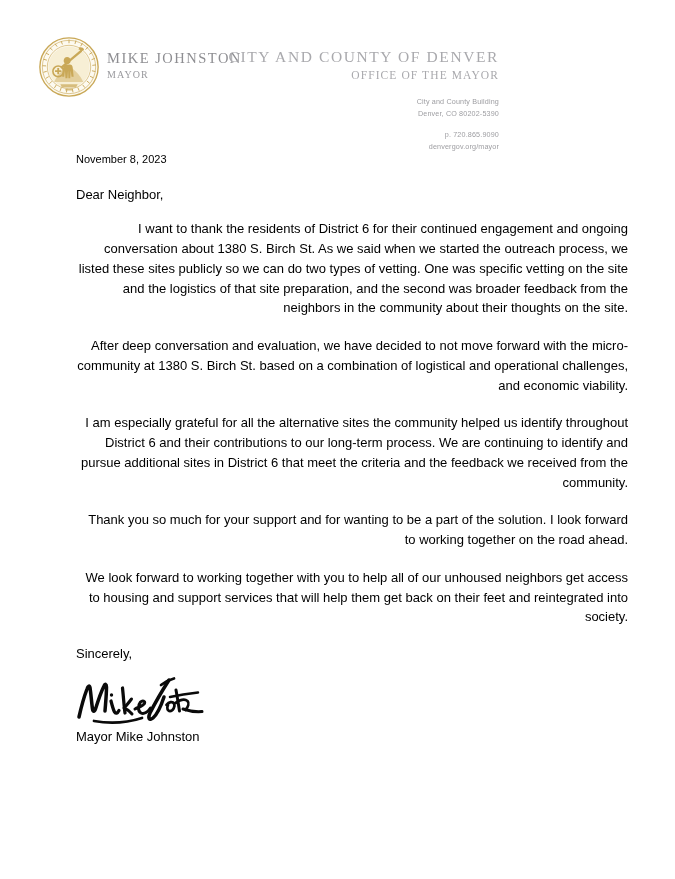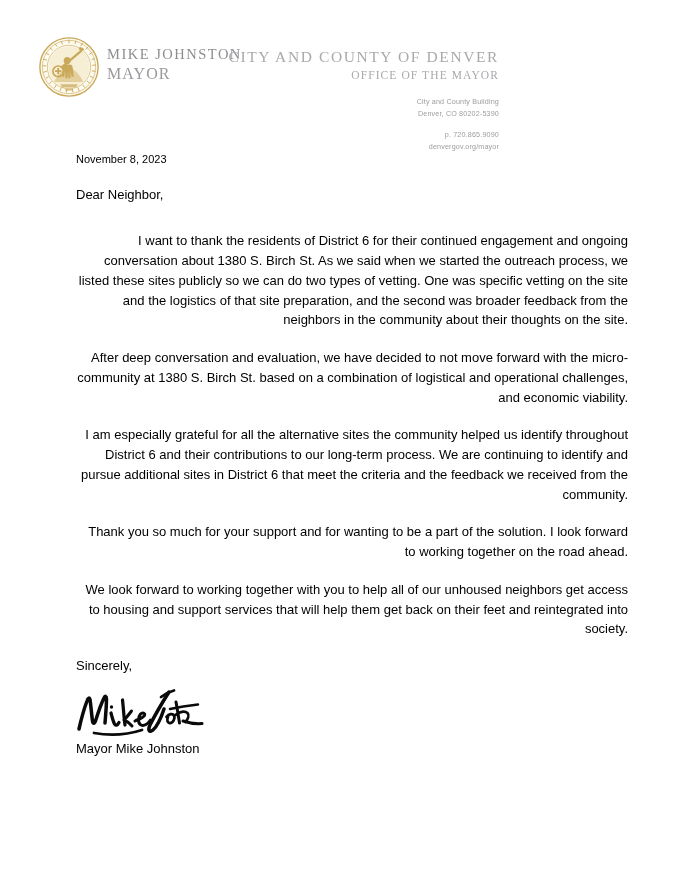--- a/index.html
+++ b/index.html
@@ -48,21 +48,21 @@
     font-family: "Liberation Serif", serif;
     font-size: 14.5px;
     letter-spacing: 1.5px;
     color: #8e8e92;
     line-height: 1.25;
     white-space: nowrap;
   }
 
   .mayor-role {
     font-family: "Liberation Serif", serif;
-    font-size: 16px;
+    font-size: 10px;
     letter-spacing: 1.1px;
     color: #9a9a9e;
     line-height: 1.3;
     margin-top: 1px;
     white-space: nowrap;
   }
 
   .lh-right {
     position: absolute;
     right: 35px;
@@ -113,21 +113,21 @@
 
   .date-line {
     font-size: 11px;
     line-height: 1.35;
     margin-bottom: 19px;
   }
 
   .salutation {
     font-size: 13px;
     line-height: 1.35;
-    margin-bottom: 28px;
+    margin-bottom: 16px;
   }
 
   .para {
     font-size: 13px;
     line-height: 1.52;
     margin: 0 0 18px 0;
     text-align: right;
   }
 
   .closing {

